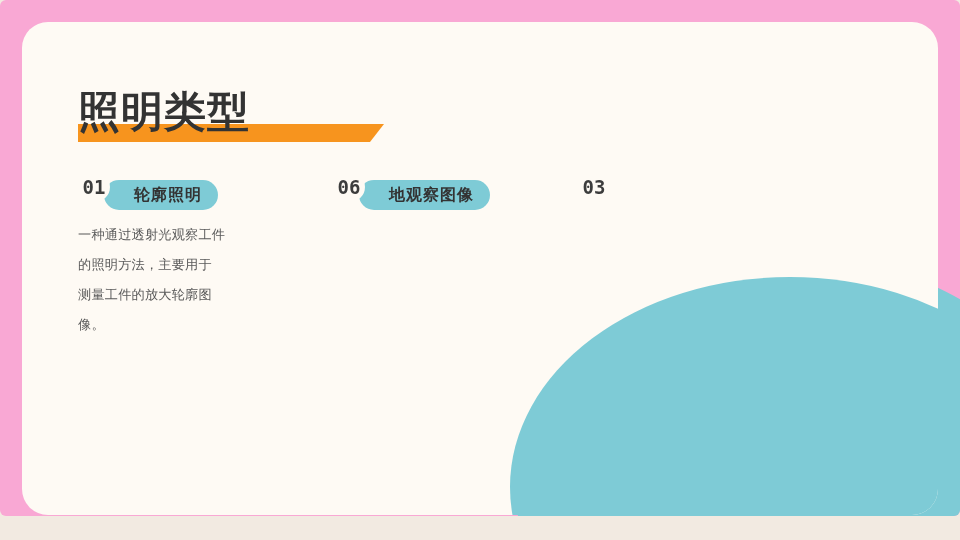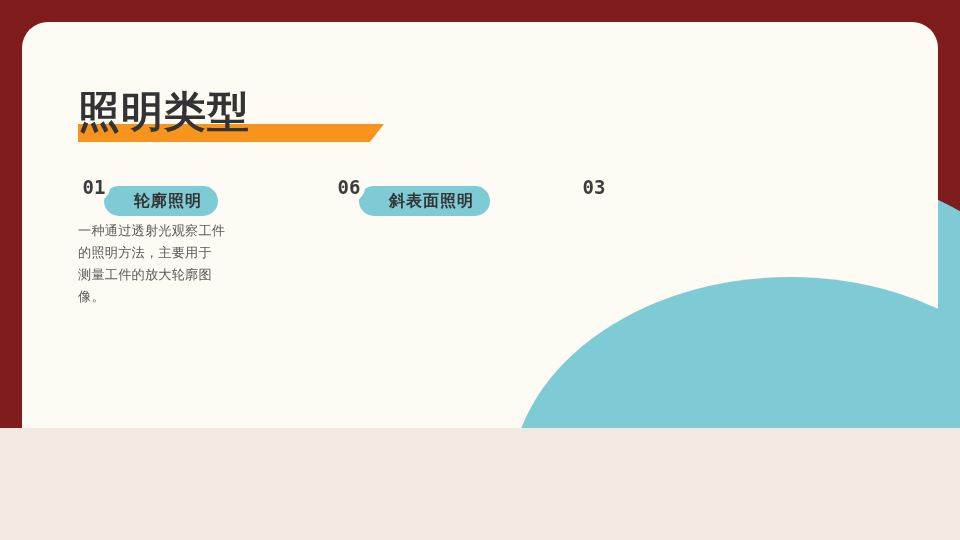--- a/index.html
+++ b/index.html
@@ -11,23 +11,24 @@
     width: 960px;
     height: 540px;
     overflow: hidden;
     background: #F2EAE1;
     font-family: "Liberation Sans", "DejaVu Sans", sans-serif;
     -webkit-font-smoothing: antialiased;
   }
   #slide {
     position: relative;
     width: 960px;
-    height: 428px;
-    background: #7f1d1d;
+    height: 516px;
+    background: #f9a8d4;
     overflow: hidden;
+    border-radius: 6px;
   }
   
   .teal-blob {
     position: absolute;
     width: 560px;
     height: 420px;
     right: -110px;
     bottom: -160px;
     background: #7ECBD6;
     border-radius: 50% / 50%;
@@ -97,21 +98,21 @@
   .col-2 { left: 556px; width: 290px; }
 
   .col-head {
     position: relative;
     height: 32px;
     margin-bottom: 16px;
   }
   .pill {
     position: absolute;
     left: 26px;
-    top: 14px;
+    top: 8px;
     height: 30px;
     background: #7ECBD6;
     border-radius: 15px;
     display: flex;
     align-items: center;
     padding: 0 16px 0 30px;
     box-sizing: border-box;
   }
   .pill-label {
     font-size: 16px;
@@ -136,21 +137,21 @@
   .num-badge span {
     font-size: 19px;
     font-weight: bold;
     color: #3C3C3C;
     letter-spacing: 0px;
     font-family: "DejaVu Sans Mono", "Liberation Mono", monospace;
     text-align: center;
   }
   .col-body {
     font-size: 13.2px;
-    line-height: 22px;
+    line-height: 30px;
     color: #5A5A5A;
     white-space: pre-line;
     letter-spacing: 0.2px;
   }
 </style>
 </head>
 <body>
 
 <div id="slide">
 
@@ -178,21 +179,21 @@
         </div>
         <div class="col-body">一种通过透射光观察工件
 的照明方法，主要用于
 测量工件的放大轮廓图
 像。</div>
       </div>
 
       <div class="col col-1">
         <div class="col-head">
           <div class="pill">
-            <span class="pill-label">斜表面照明</span>
+            <span class="pill-label">地观察图像</span>
           </div>
           <div class="num-badge">
             <span>06</span>
           </div>
         </div>
       </div>
 
       <div class="col col-2">
         <div class="col-head">
           <div class="num-badge">

